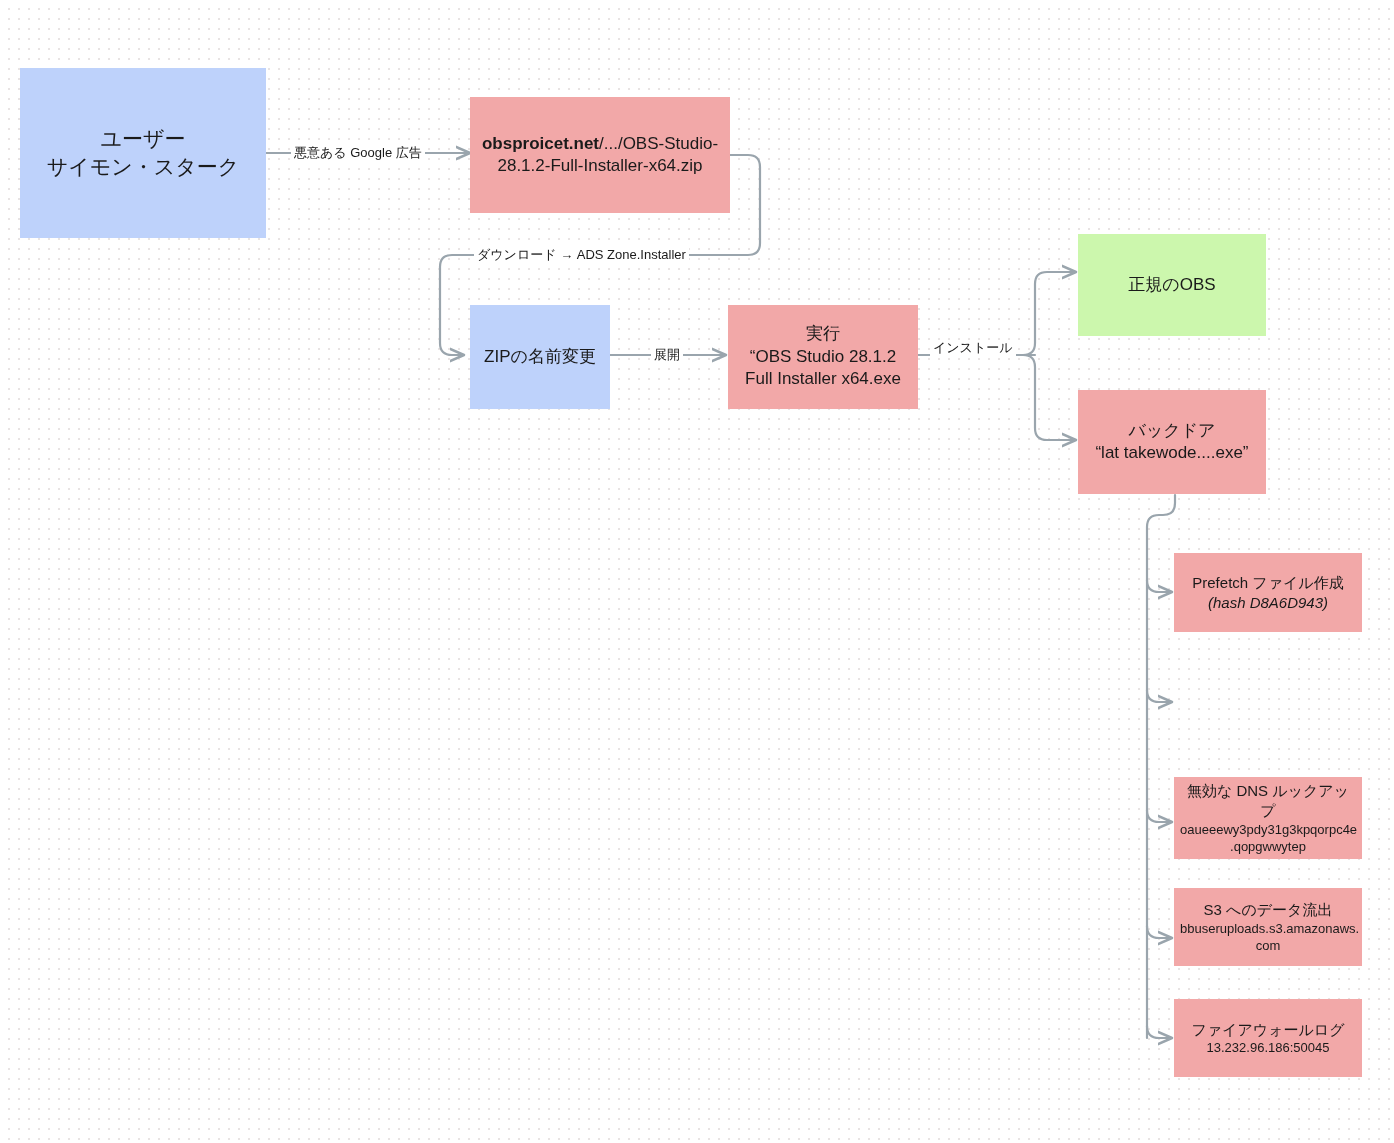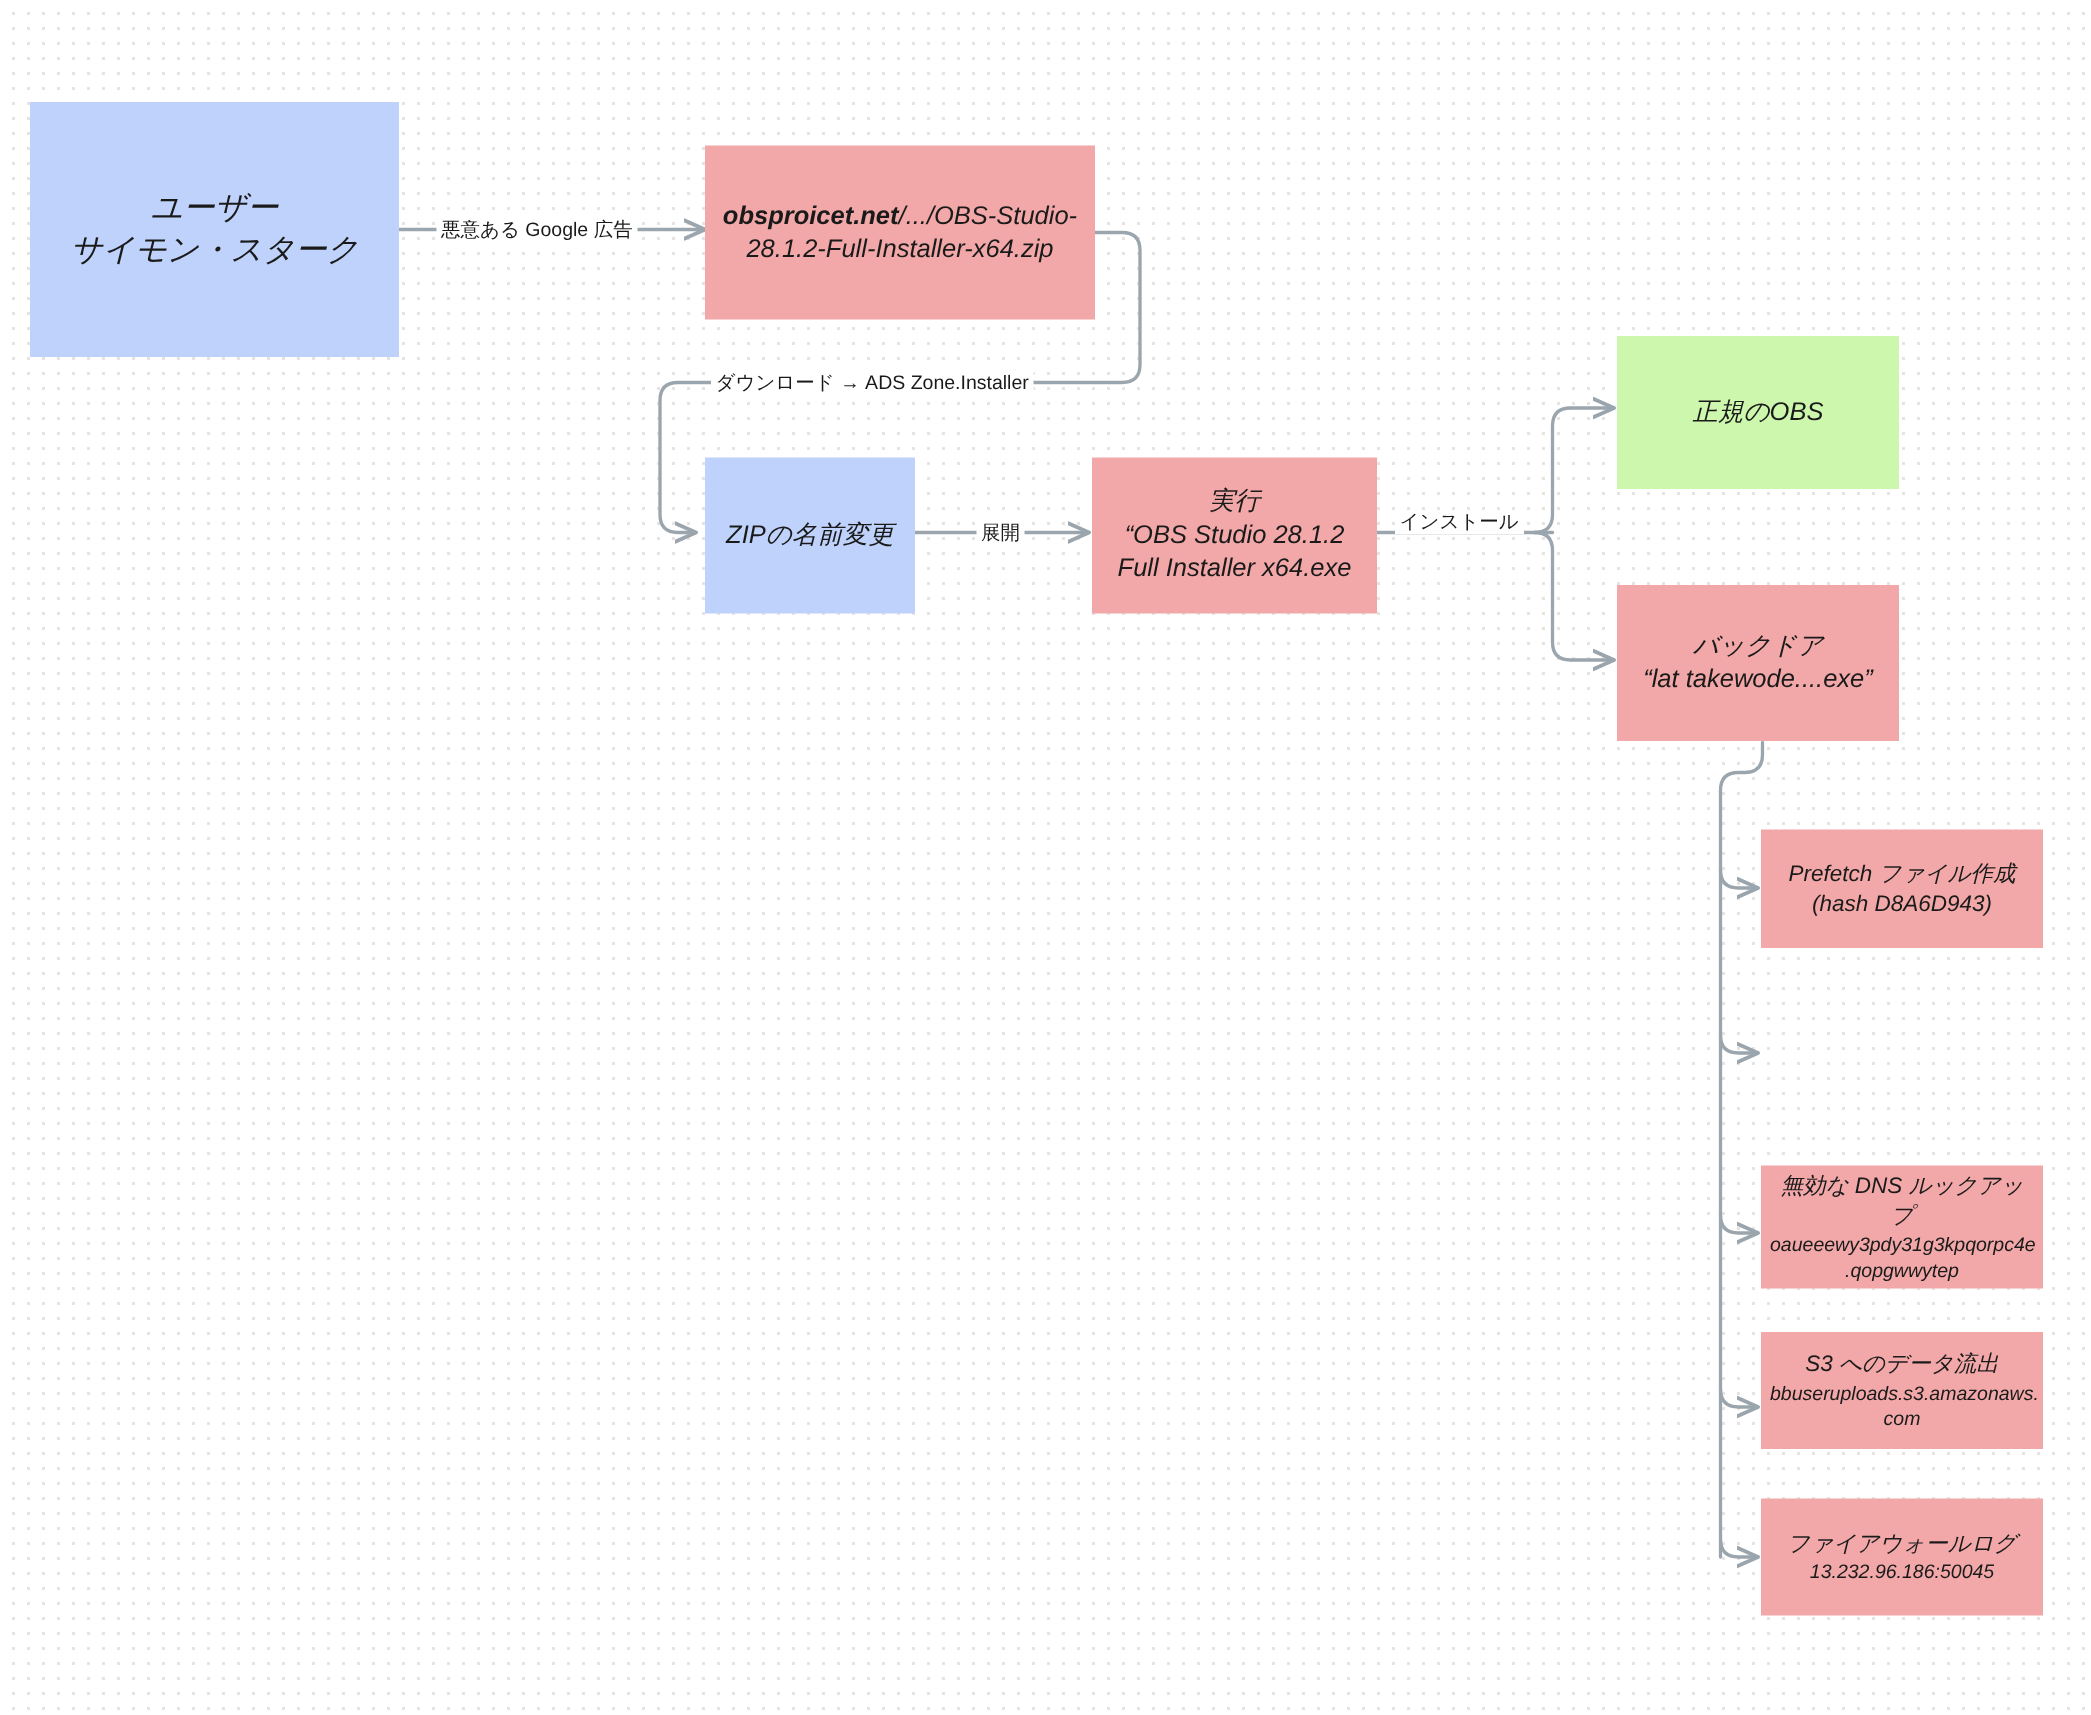--- a/index.html
+++ b/index.html
@@ -52,21 +52,21 @@
   .edge-label {
     position: absolute;
     font-size: 13px;
     color: #1a1a1a;
     background: #ffffff;
     white-space: nowrap;
     padding: 0 3px;
     line-height: 16px;
     font-family: "Liberation Sans", "DejaVu Sans", sans-serif;
   }
-  .sub { display: block; font-style: italic; }
+  .sub { display: block; }
 </style>
 </head>
 <body>
 
 <div id="canvas">
 
   <svg id="edges" viewBox="0 0 1394 1143" xmlns="http://www.w3.org/2000/svg">
     <defs>
       <marker id="arrow" viewBox="0 0 10 10" refX="9" refY="5" markerWidth="7" markerHeight="7" orient="auto-start-reverse">
         <path d="M 0 1 L 9 5 L 0 9" fill="none" stroke="#9aa5ad" stroke-width="1.6" stroke-linecap="round" stroke-linejoin="round"></path>
@@ -120,21 +120,21 @@
   </div>
 
   <div class="node n-red t-mid" style="left:728px; top:305px; width:190px; height:104px;">
     <div class="inner">
       <span class="sub">実行</span>
       <span class="sub">“OBS Studio 28.1.2</span>
       <span class="sub">Full Installer x64.exe</span>
     </div>
   </div>
 
-  <div class="node n-green t-mid" style="left:1078px; top:224px; width:188px; height:102px;">
+  <div class="node n-green t-mid" style="left:1078px; top:234px; width:188px; height:102px;">
     <div class="inner">
       <span class="sub">正規のOBS</span>
     </div>
   </div>
 
   <div class="node n-red t-mid" style="left:1078px; top:390px; width:188px; height:104px;">
     <div class="inner">
       <span class="sub">バックドア</span>
       <span class="sub">“lat takewode....exe”</span>
     </div>

